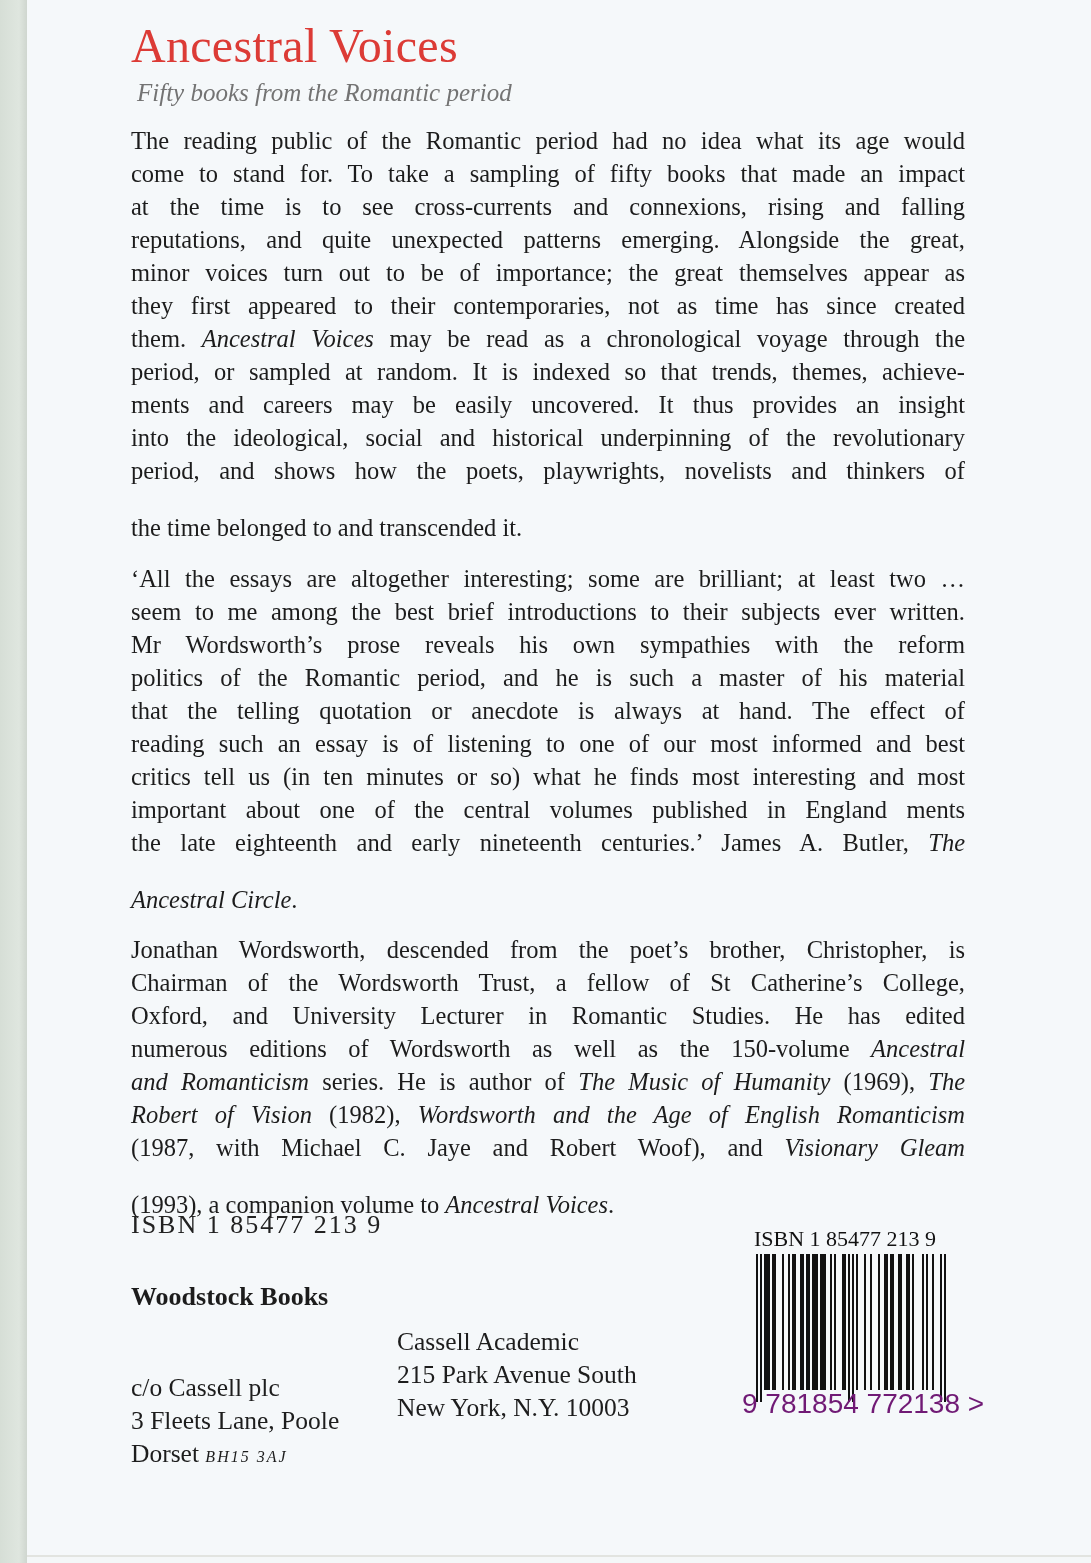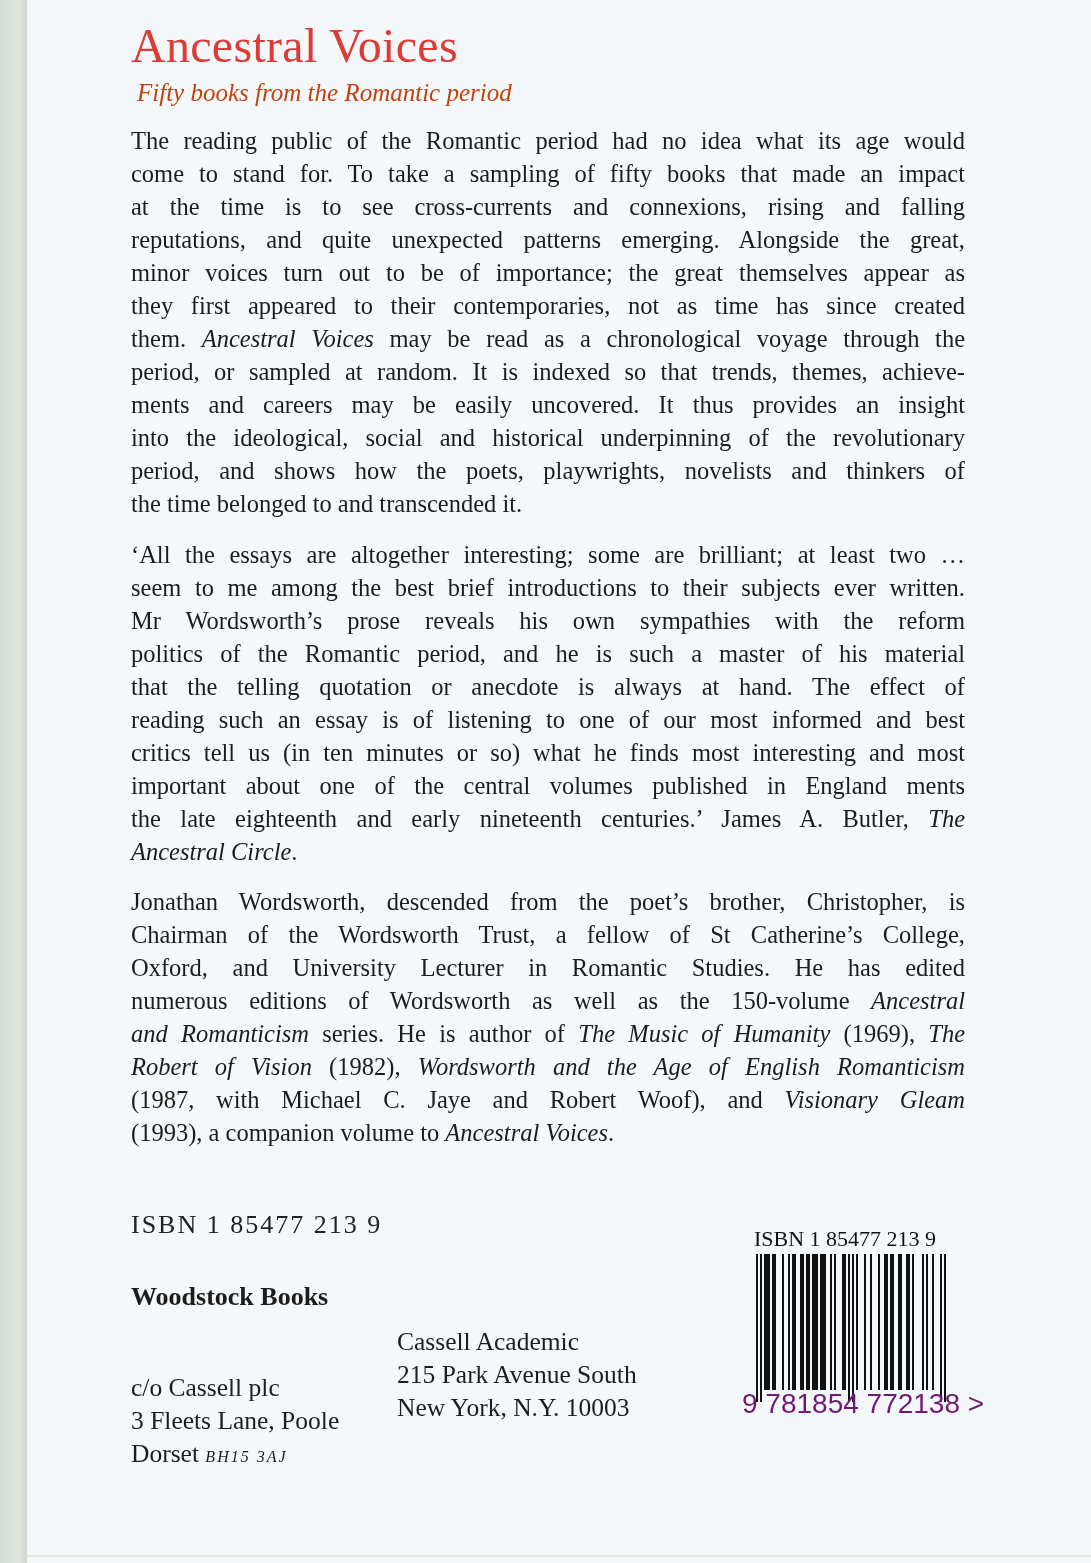--- a/index.html
+++ b/index.html
@@ -23,31 +23,31 @@
     font-family: "Liberation Serif", "DejaVu Serif", serif;
   }
   .title {
     font-family: "Liberation Serif", serif;
     font-size: 48px; color: #dc3b36; line-height: 56px; margin: 0; font-weight: normal;
     letter-spacing: 0.3px;
   }
   .subtitle {
     font-family: "Liberation Serif", serif;
     font-style: italic; font-size: 25px; line-height: 30px; margin: 4px 0 0 6px;
-    color: #c2410c;
+    color: #737373;
   }
   .para {
     font-size: 24.5px; line-height: 33px; text-align: justify; margin: 0;
     color: #1c1c1c;
   }
   .para1 { margin-top: 16px; }
   .para2 { margin-top: 18px; }
   .para3 { margin-top: 17px; }
   .line { display: block; text-align: justify; text-align-last: justify; white-space: nowrap; }
-  .line.last { text-align-last: left; }
+  .line.last { text-align-last: left; margin-top: 24px; }
   em { font-style: italic; }
   .isbn-text {
     position: absolute; left: 131px; top: 1210px;
     font-family: "Liberation Serif", serif; font-size: 26px; letter-spacing: 2px;
     color: #222;
   }
   .publisher {
     position: absolute; left: 131px; top: 1282px;
     font-family: "Liberation Serif", serif; font-weight: bold; font-size: 26px; color: #1c1c1c;
   }

